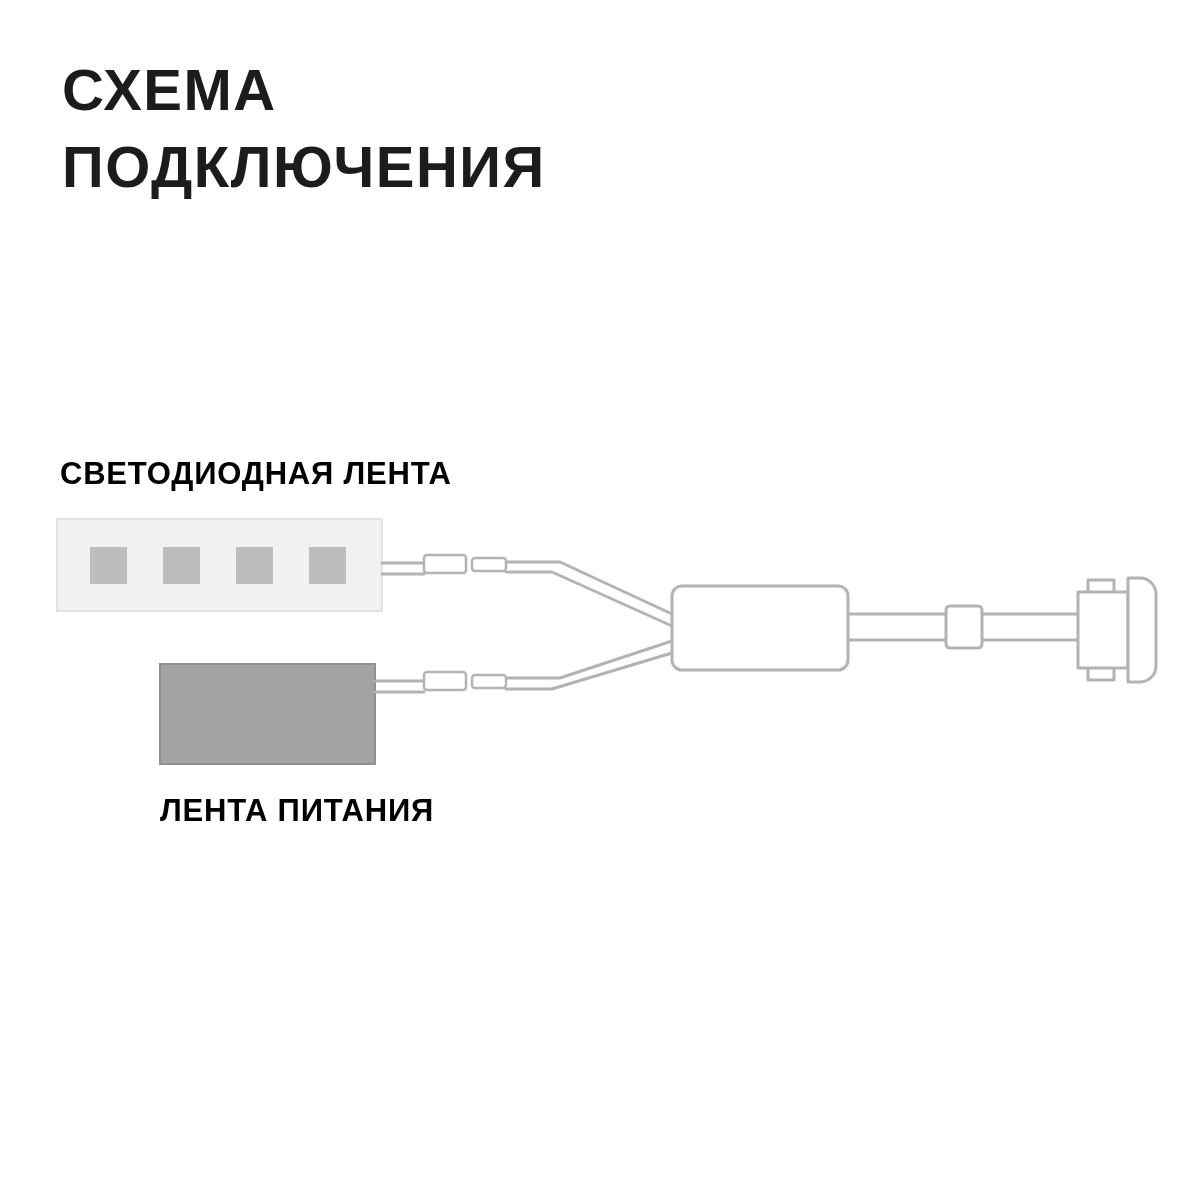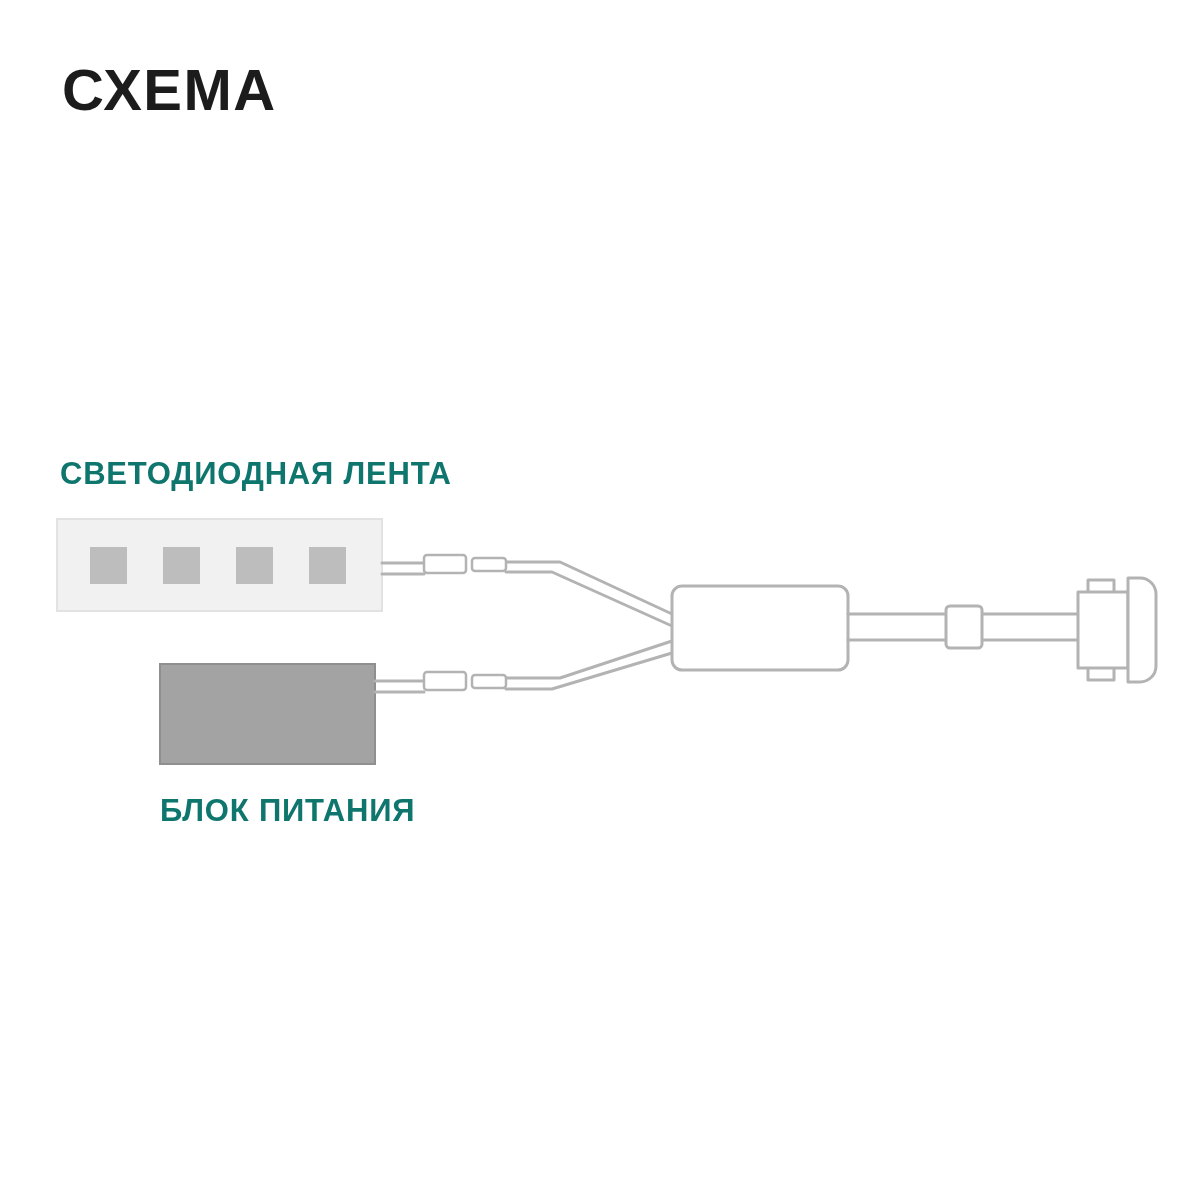--- a/index.html
+++ b/index.html
@@ -26,41 +26,42 @@
     letter-spacing: 1.5px;
     line-height: 1.32;
     color: #1c1c1c;
   }
   .title span { display: block; }
   .diagram-label {
     position: absolute;
     font-size: 31px;
     font-weight: bold;
     letter-spacing: 0.8px;
-    color: #0f766e;
+    color: #000000;
     white-space: nowrap;
   }
   .label-led    { left: 60px;  top: 456px; }
   .label-psu    { left: 160px; top: 793px; }
   .label-ir     { left: 773px; top: 788px; }
   .diagram-svg {
     position: absolute;
     left: 0;
     top: 0;
     width: 1200px;
     height: 1200px;
   }
 </style>
 </head>
 <body>
 
 <div class="page">
 
   <div class="title">
     <span>СХЕМА</span>
+    <span>ПОДКЛЮЧЕНИЯ</span>
   </div>
 
   <svg class="diagram-svg" viewBox="0 0 1200 1200">
 
     <g>
       <rect x="57" y="519" width="325" height="92" fill="#f1f1f1" stroke="#e2e2e2" stroke-width="2"></rect>
       <rect x="90" y="547" width="37" height="37" fill="#bdbdbd"></rect>
       <rect x="163" y="547" width="37" height="37" fill="#bdbdbd"></rect>
       <rect x="236" y="547" width="37" height="37" fill="#bdbdbd"></rect>
       <rect x="309" y="547" width="37" height="37" fill="#bdbdbd"></rect>
@@ -107,15 +108,15 @@
 
     <g fill="#ffffff" stroke="#b3b3b3" stroke-width="3" stroke-linejoin="round">
       <rect x="1088" y="580" width="26" height="14"></rect>
       <rect x="1088" y="666" width="26" height="14"></rect>
       <rect x="1078" y="592" width="50" height="76"></rect>
       <path d="M1128,578 h12 a16,16 0 0 1 16,16 v72 a16,16 0 0 1 -16,16 h-12 z"></path>
     </g>
   </svg>
 
   <div class="diagram-label label-led">СВЕТОДИОДНАЯ ЛЕНТА</div>
-  <div class="diagram-label label-psu">БЛОК ПИТАНИЯ</div>
+  <div class="diagram-label label-psu">ЛЕНТА ПИТАНИЯ</div>
 
 </div>
 
 </body></html>

